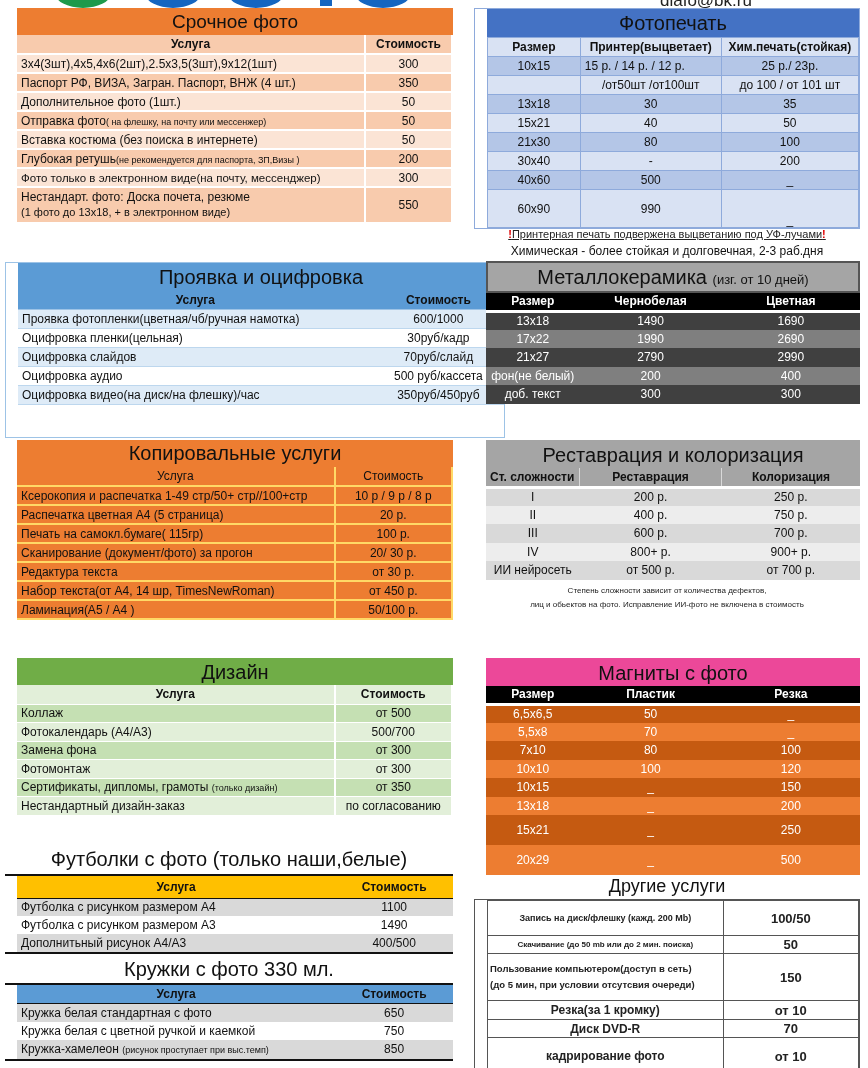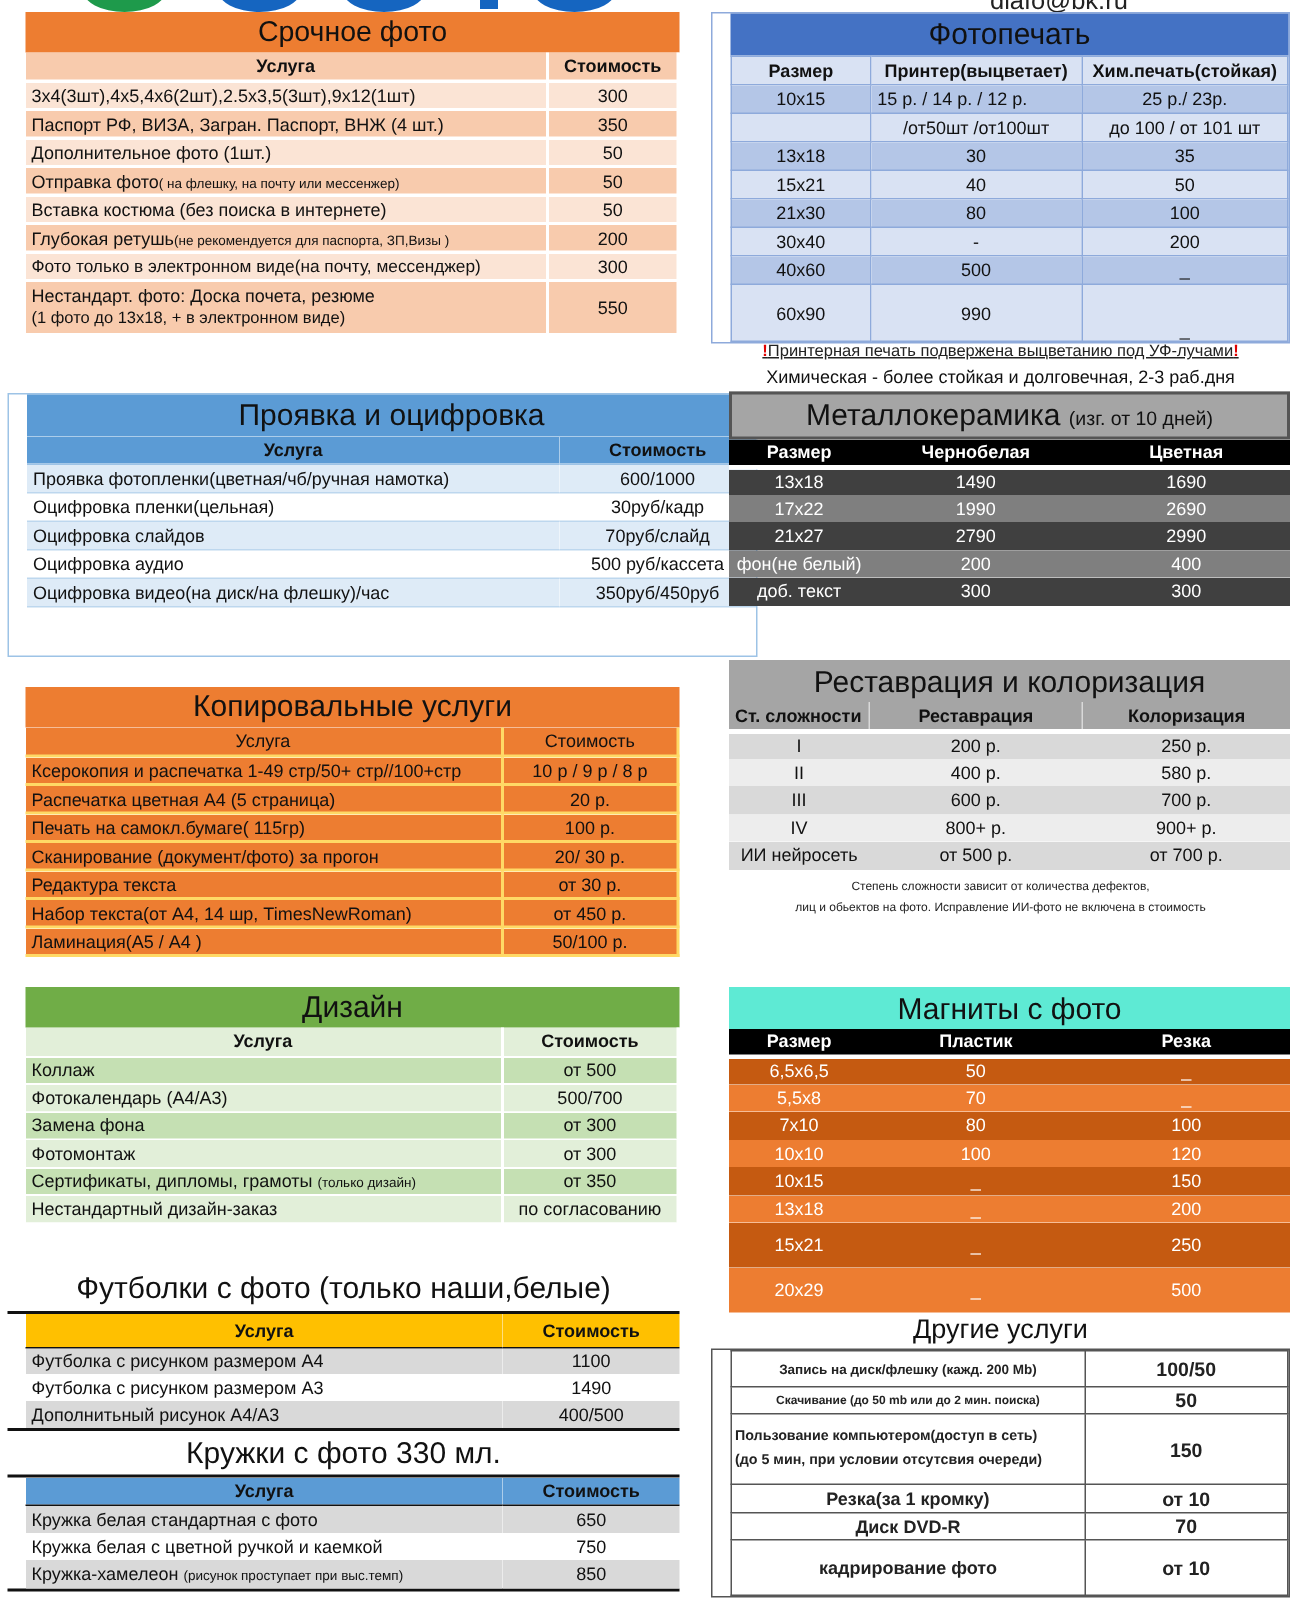--- a/index.html
+++ b/index.html
@@ -53,21 +53,21 @@
   
   #metal { left: 474px; top: 261px; width: 386px; }
   #metal .title { background: #a5a5a5; border: 2px solid #555; height: 32px; line-height: 28px; font-size: 20px; }
   #metal .title .sub { font-size: 13px; }
   #metal th { background: #000; color: #fff; font-size: 12px; font-weight: bold; height: 18px; border-bottom: 3px solid #fff; }
   #metal td { color: #fff; font-size: 12px; height: 18.5px; }
   #metal tr.dk td { background: #404040; }
   #metal tr.md td { background: #7f7f7f; }
 
   
-  #copy { left: 5px; top: 458px; width: 448px; }
+  #copy { left: 5px; top: 440px; width: 448px; }
   #copy .title { background: #ed7d31; height: 27px; line-height: 27px; font-size: 20px; }
   #copy th, #copy td { background: #ed7d31; font-size: 12px; height: 19px; border-right: 2px solid #ffd966; border-bottom: 2px solid #ffd966; }
   #copy th { font-weight: normal; }
 
   
   #rest { left: 474px; top: 440px; width: 386px; }
   #rest .title { background: #a5a5a5; height: 28px; line-height: 30px; font-size: 20px; }
   #rest th { background: #a5a5a5; font-size: 12px; font-weight: bold; height: 19px; border-bottom: 3px solid #fff; }
   #rest th + th { border-left: 1px solid #d9d9d9; }
   #rest td { font-size: 12px; height: 18.5px; }
@@ -78,21 +78,21 @@
   
   #design { left: 5px; top: 658px; width: 448px; }
   #design .title { background: #70ad47; height: 27px; line-height: 28px; font-size: 20px; }
   #design th { background: #e2efd9; font-size: 12px; font-weight: bold; height: 19px; border-right: 2px solid #fff; border-bottom: 1px solid #fff; }
   #design td { font-size: 12px; height: 18.5px; border-right: 2px solid #fff; border-bottom: 1px solid #fff; }
   #design tr.g td { background: #c5e0b3; }
   #design tr.w td { background: #e2efd9; }
 
   
   #mag { left: 474px; top: 658px; width: 386px; }
-  #mag .title { background: #5eead4; height: 28px; line-height: 30px; font-size: 20px; }
+  #mag .title { background: #ec4899; height: 28px; line-height: 30px; font-size: 20px; }
   #mag th { background: #000; color: #fff; font-size: 12px; font-weight: bold; height: 18px; border-bottom: 3px solid #fff; }
   #mag td { color: #fff; font-size: 12px; height: 18.5px; }
   #mag tr.dk td { background: #c55a11; }
   #mag tr.lt td { background: #ed7d31; }
   #mag tr.tall td { height: 30px; }
 
   
   .bigtitle { position: absolute; text-align: center; font-size: 20px; color: #111; }
   #shirt { left: 5px; top: 874px; width: 448px; border-top: 2px solid #111; border-bottom: 2px solid #111; }
   #shirt th { background: #ffc000; font-size: 12px; font-weight: bold; height: 22px; border-bottom: 1px solid #111; }
@@ -373,21 +373,21 @@
           <th class="c">Колоризация</th>
         </tr>
     <tr class="g1">
           <td class="c">I</td>
           <td class="c">200 р.</td>
           <td class="c">250 р.</td>
         </tr>
     <tr class="g2">
           <td class="c">II</td>
           <td class="c">400 р.</td>
-          <td class="c">580 р.</td>
+          <td class="c">750 р.</td>
         </tr>
     <tr class="g1">
           <td class="c">III</td>
           <td class="c">600 р.</td>
           <td class="c">700 р.</td>
         </tr>
     <tr class="g2">
           <td class="c">IV</td>
           <td class="c">800+ р.</td>
           <td class="c">900+ р.</td>
@@ -559,21 +559,21 @@
 
 <div class="bigtitle" style="left:474px;top:876px;width:386px;font-size:18px;">Другие услуги</div>
 <div class="abs" id="other">
   <table>
     <colgroup>
         <col style="width:63.5%">
         <col style="width:36.5%">
       </colgroup>
     <tbody>
         <tr>
-          <td style="height:24px;font-size:9px">Запись на диск/флешку (кажд. 200 Mb)</td>
+          <td style="height:35px;font-size:9px">Запись на диск/флешку (кажд. 200 Mb)</td>
           <td class="p">100/50</td>
         </tr>
     <tr>
           <td style="height:18px;font-size:8px">Скачивание (до 50 mb или до 2 мин. поиска)</td>
           <td class="p">50</td>
         </tr>
     <tr>
           <td style="height:47px;font-size:9.5px;text-align:left;line-height:16px;padding-left:2px">
             <div>Пользование компьютером(доступ в сеть)</div>
             <div>(до 5 мин, при условии отсутсвия очереди)</div>

